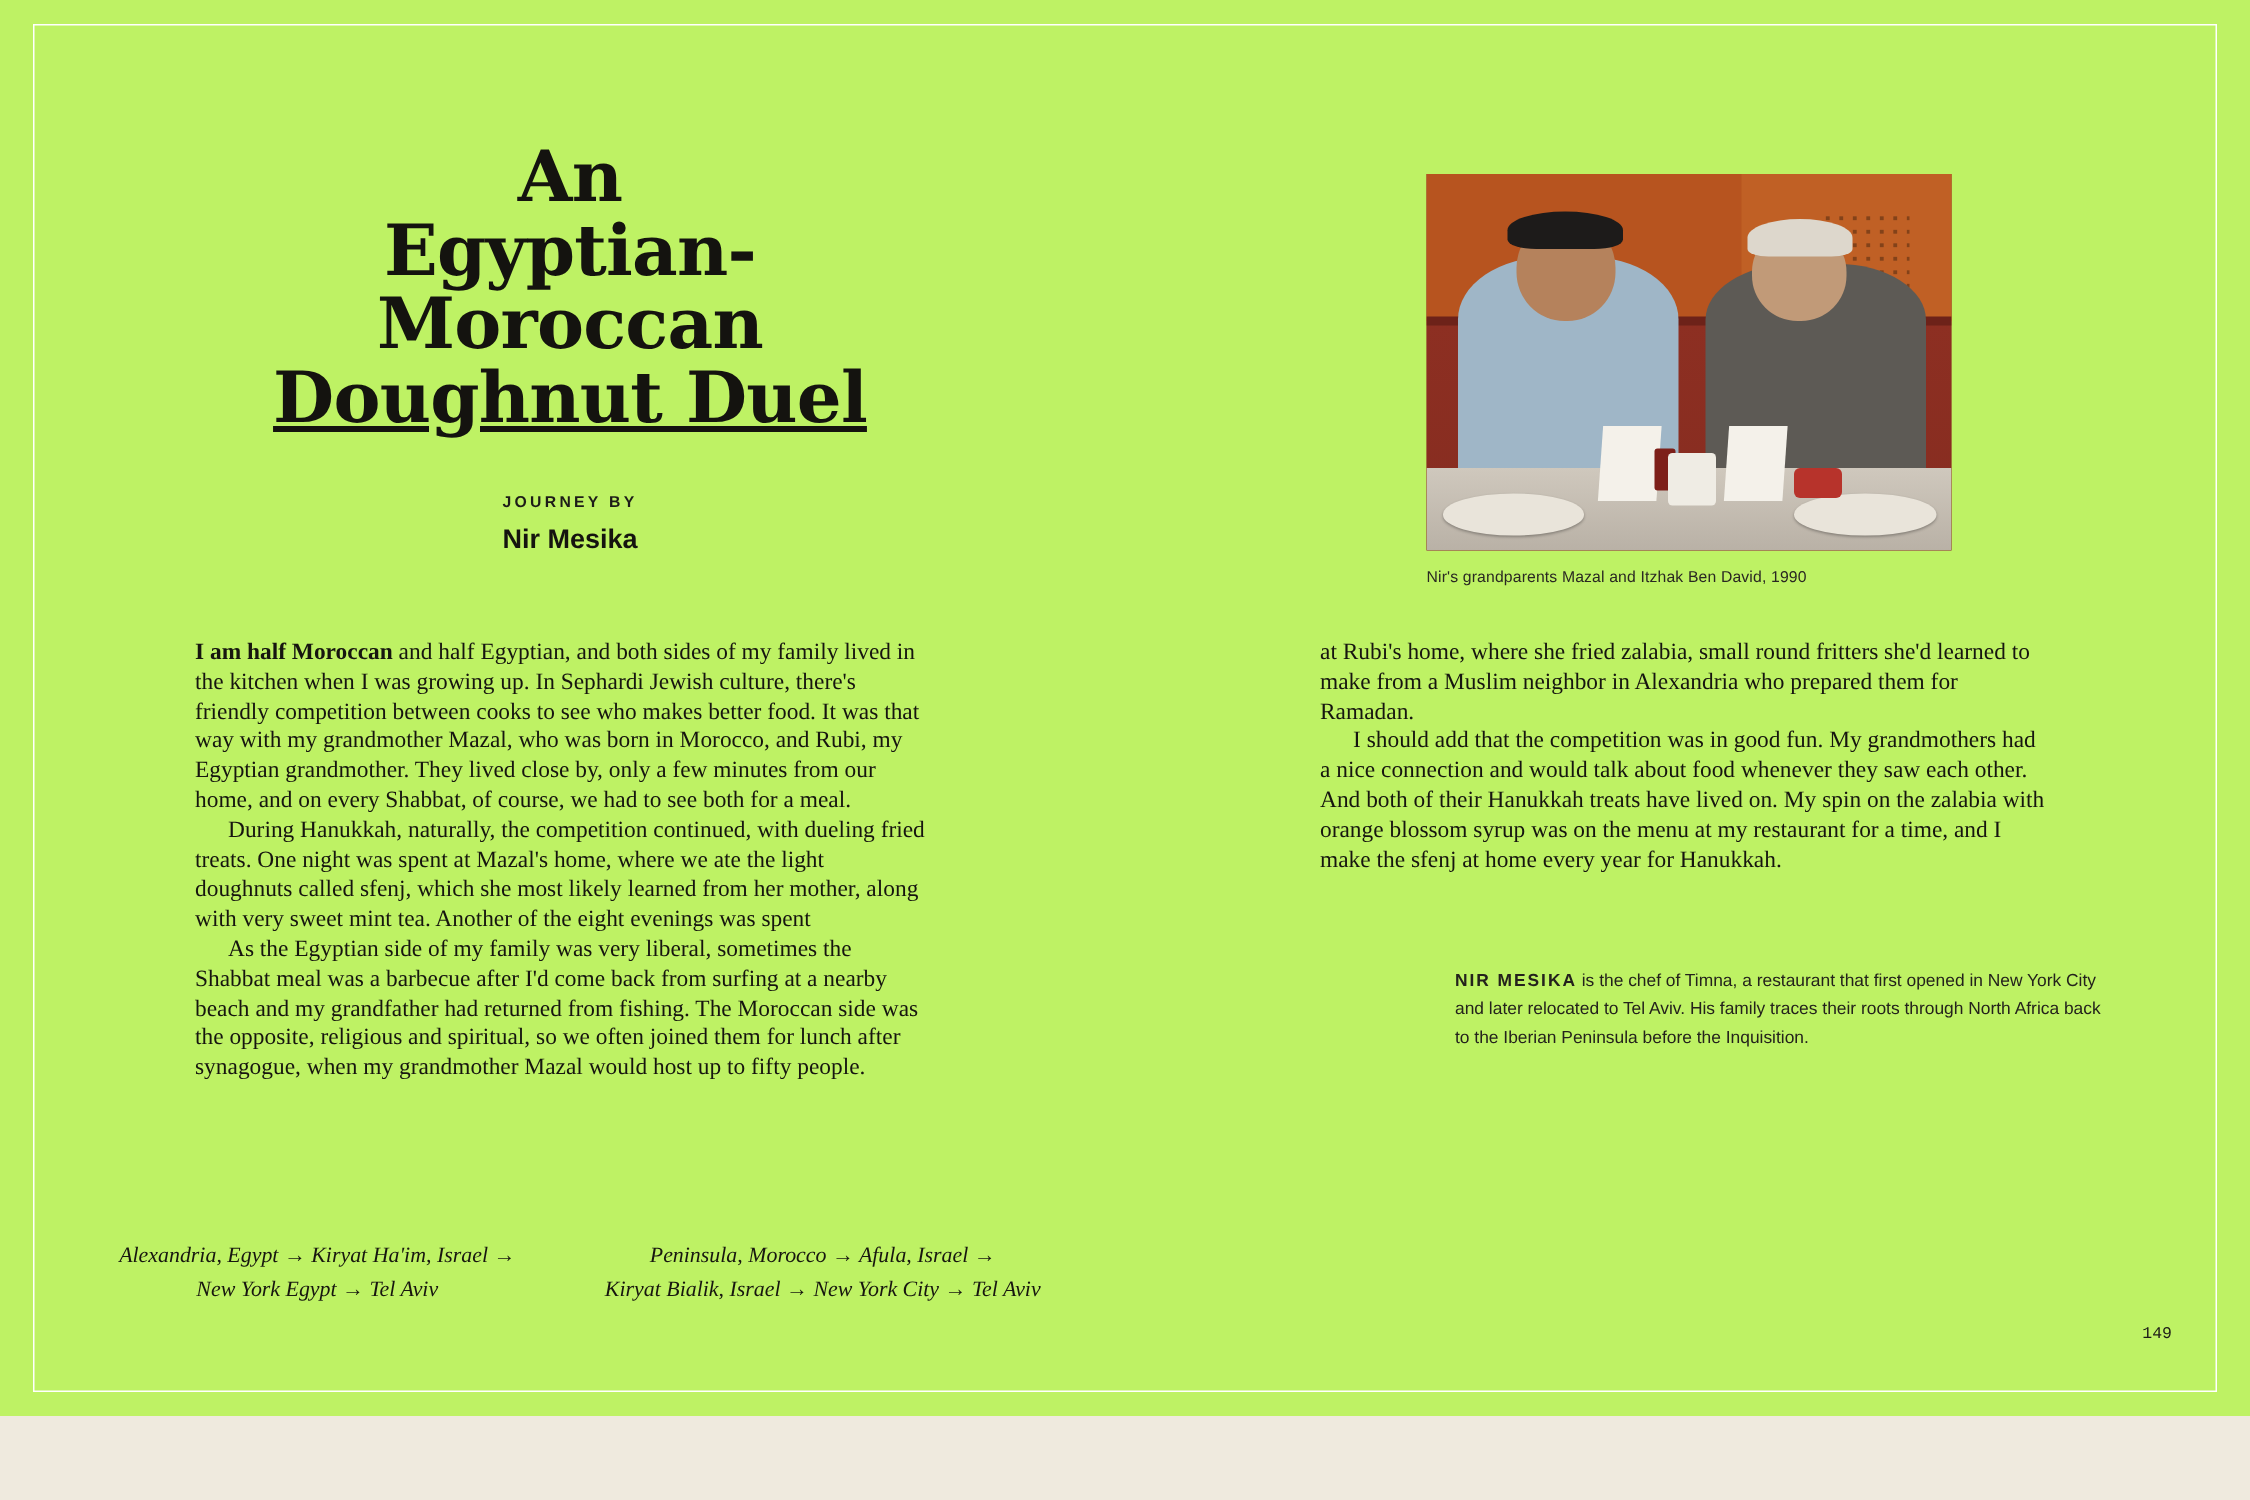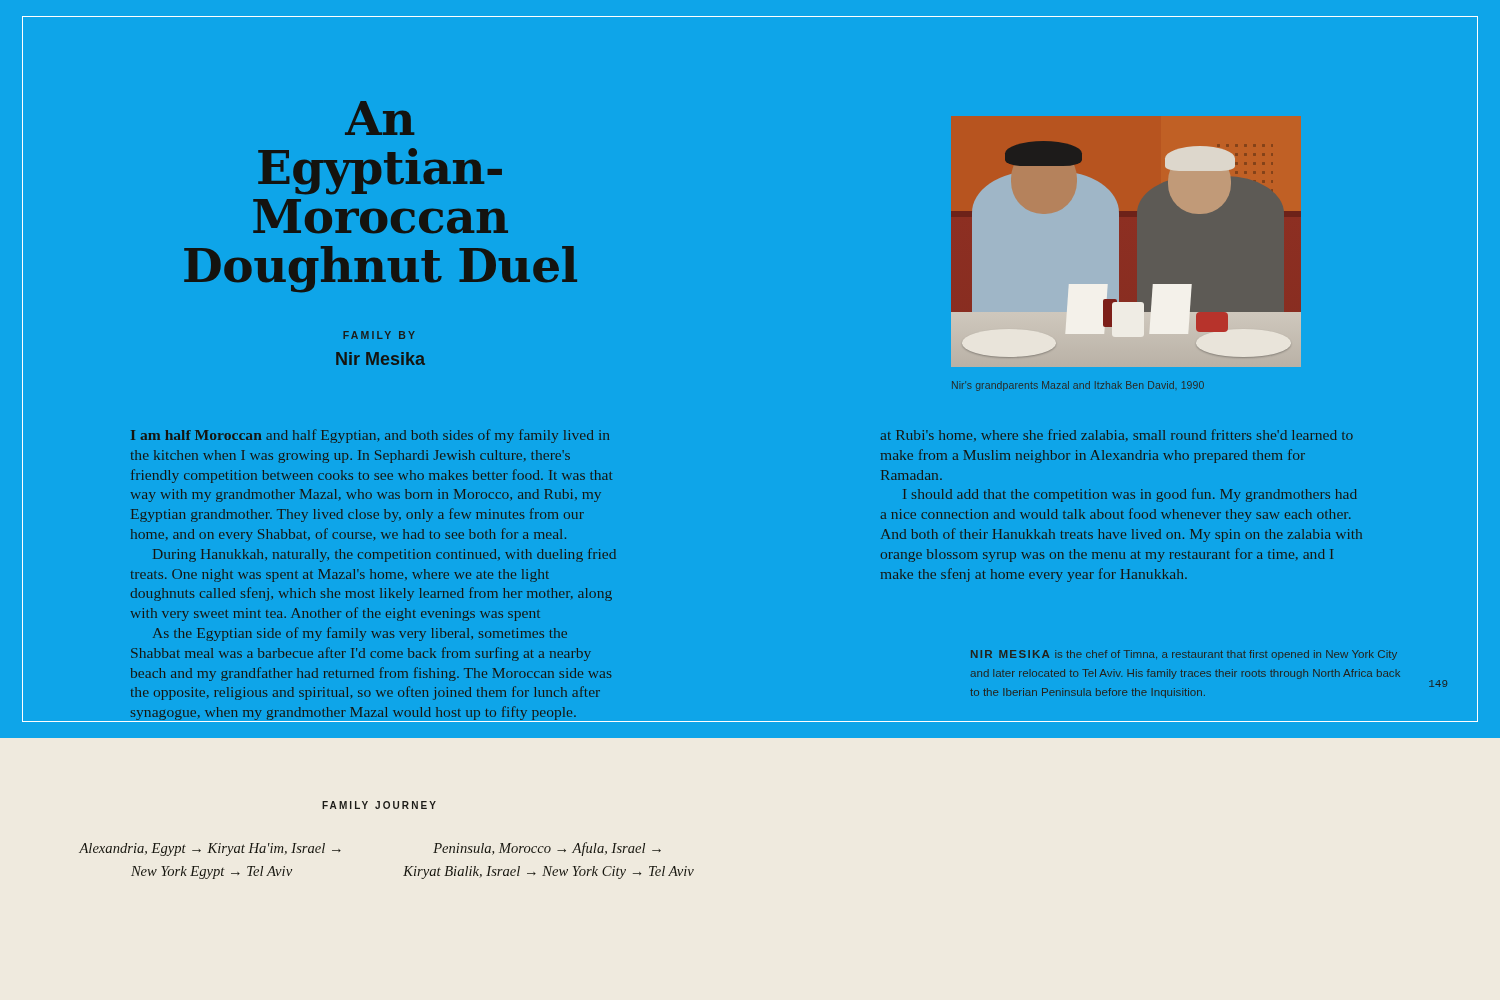--- a/index.html
+++ b/index.html
@@ -10,22 +10,22 @@
   body {
     width: 1500px;
     height: 1000px;
     overflow: hidden;
     font-family: "Liberation Serif", serif;
     color: #1c1b19;
   }
   .page {
     position: relative;
     width: 1500px;
-    height: 738px;
-    background: #0ea5e9;
+    height: 944px;
+    background: #bef264;
     box-sizing: border-box;
   }
   .page-frame {
     position: absolute;
     left: 22px;
     top: 16px;
     right: 22px;
     bottom: 16px;
     border: 1px solid #ffffff;
     pointer-events: none;
@@ -43,21 +43,21 @@
     font-weight: 700;
     font-size: 47px;
     line-height: 1.04;
     letter-spacing: -0.5px;
     text-align: center;
     color: #14130f;
     margin: 0;
   }
   .title .l1 { display: block; }
   .title .l2 { display: block; }
-  .title .l3 { display: block; }
+  .title .l3 { display: block; text-decoration: underline; }
 
   .shared-by-label {
     margin-top: 38px;
     text-align: center;
     font-family: "Liberation Sans", sans-serif;
     font-size: 10.5px;
     font-weight: 700;
     letter-spacing: 2.2px;
     color: #1d1c18;
   }
@@ -324,32 +324,31 @@
 
 <div class="page">
   <div class="page-frame"></div>
 
   <div class="left-col">
     <h1 class="title">
       <span class="l1">An</span>
       <span class="l2">Egyptian-Moroccan</span>
       <span class="l3">Doughnut Duel</span>
     </h1>
-    <div class="shared-by-label">FAMILY BY</div>
+    <div class="shared-by-label">JOURNEY BY</div>
     <div class="shared-by-name">Nir Mesika</div>
   </div>
 
   <div class="body-col left">
     <p><span class="lead">I am half Moroccan</span><span> and half Egyptian, and both sides of my family lived in the kitchen when I was growing up. In Sephardi Jewish culture, there's friendly competition between cooks to see who makes better food. It was that way with my grandmother Mazal, who was born in Morocco, and Rubi, my Egyptian grandmother. They lived close by, only a few minutes from our home, and on every Shabbat, of course, we had to see both for a meal.</span></p>
     <p>During Hanukkah, naturally, the competition continued, with dueling fried treats. One night was spent at Mazal's home, where we ate the light doughnuts called sfenj, which she most likely learned from her mother, along with very sweet mint tea. Another of the eight evenings was spent</p>
     <p>As the Egyptian side of my family was very liberal, sometimes the Shabbat meal was a barbecue after I'd come back from surfing at a nearby beach and my grandfather had returned from fishing. The Moroccan side was the opposite, religious and spiritual, so we often joined them for lunch after synagogue, when my grandmother Mazal would host up to fifty people.</p>
   </div>
 
   <div class="journey">
-    <div class="journey-label">FAMILY JOURNEY</div>
     <div class="journey-rows">
       <div class="journey-block a">
         <div>Alexandria, Egypt  →  Kiryat Ha'im, Israel  →</div>
         <div>New York Egypt  →  Tel Aviv</div>
       </div>
       <div class="journey-divider"></div>
       <div class="journey-block b">
         <div>Peninsula, Morocco  →  Afula, Israel  →</div>
         <div>Kiryat Bialik, Israel  →  New York City  →  Tel Aviv</div>
       </div>

